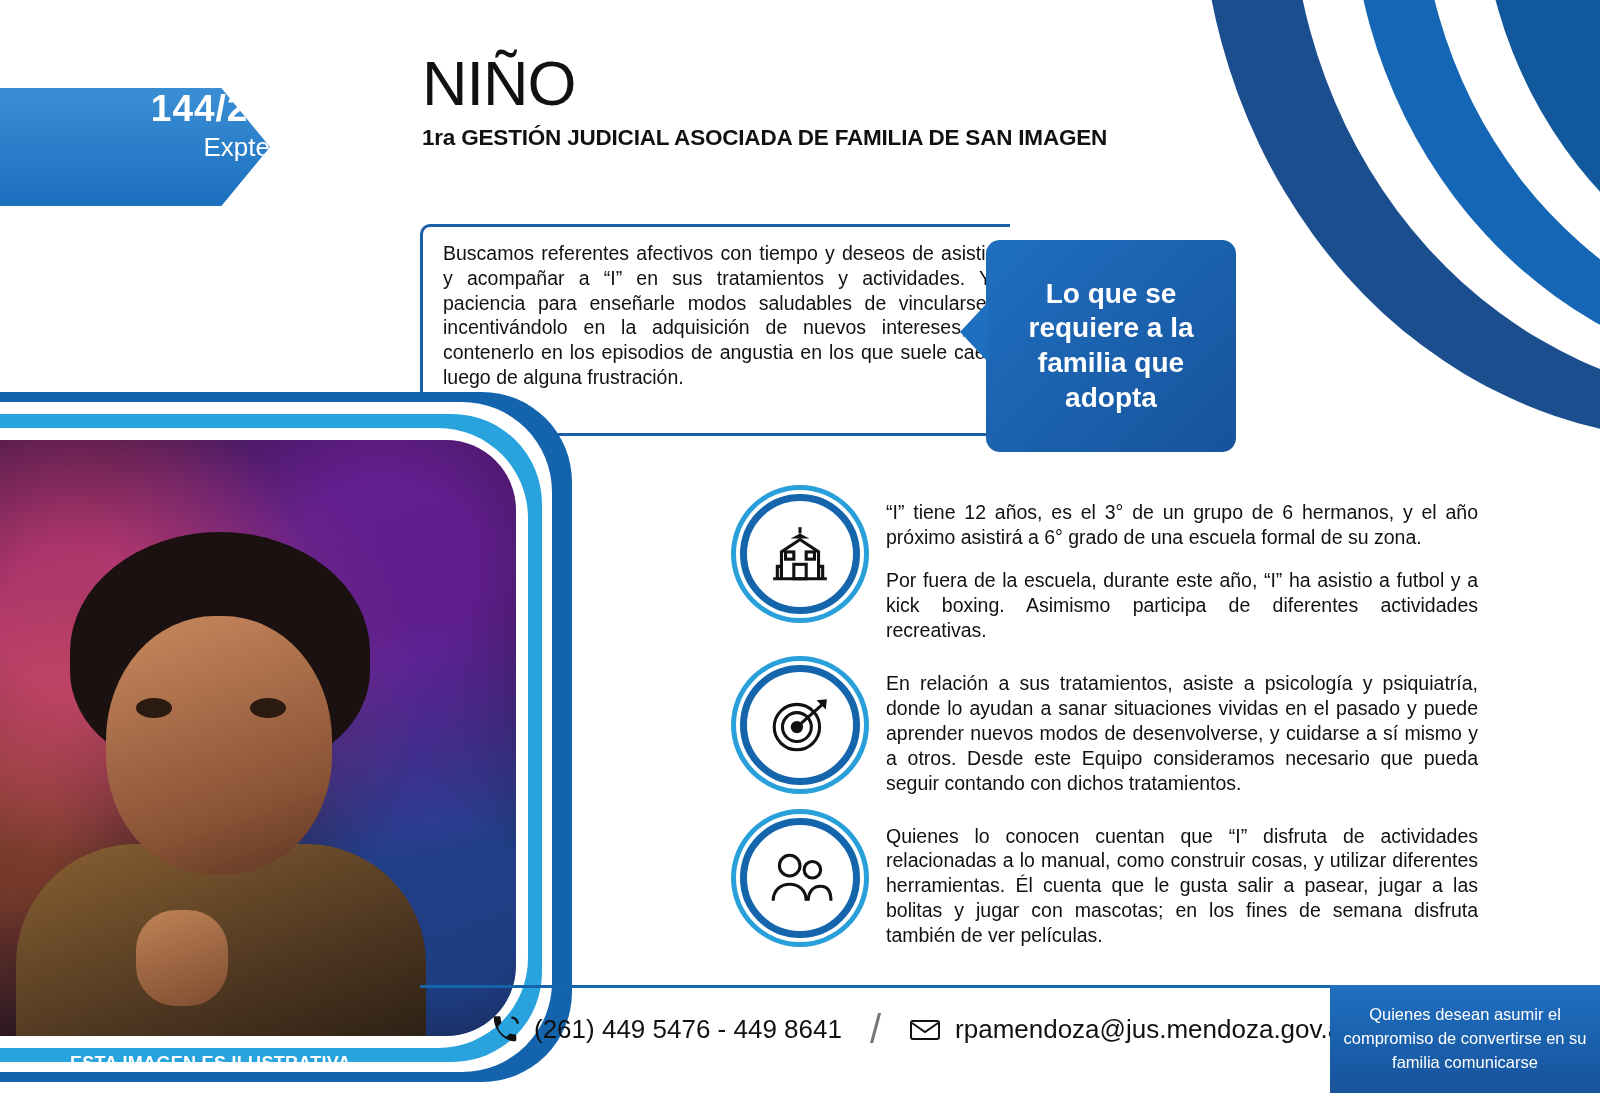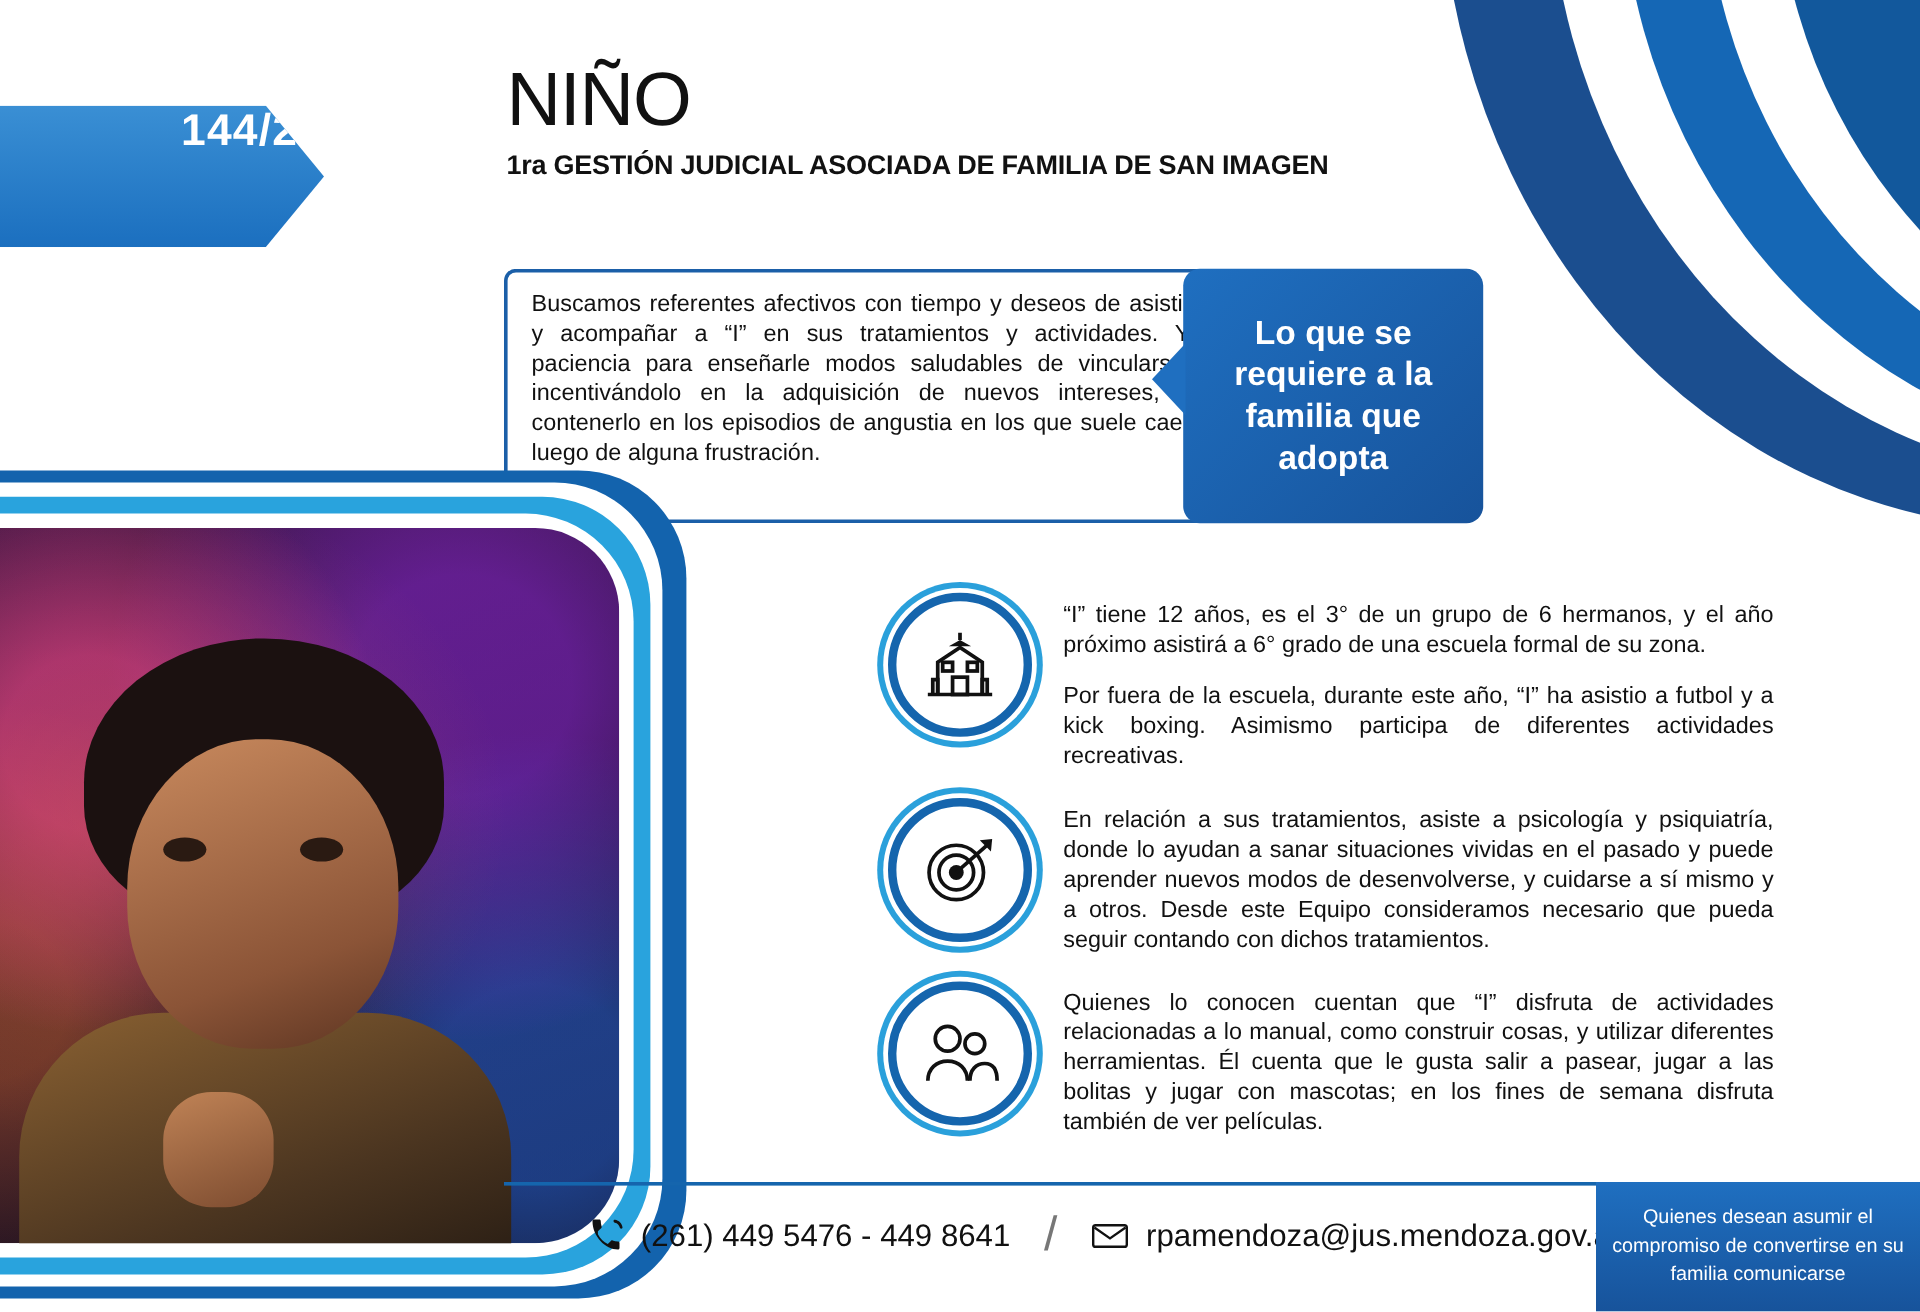--- a/index.html
+++ b/index.html
@@ -40,21 +40,21 @@
   
   .req-wrap { position: absolute; left: 420px; top: 224px; width: 816px; height: 212px; }
   .req-text-box {
     position: absolute; left: 0; top: 0; width: 590px; height: 212px;
     border: 3px solid #1b5fa8; border-right: none;
     background: #fff; border-radius: 10px 0 0 10px;
     padding: 14px 18px 10px 20px;
     font-size: 19.5px; line-height: 1.27; text-align: justify; color: #111;
   }
   .req-blue {
-    position: absolute; left: 566px; top: 0; width: 250px; height: 212px;
+    position: absolute; left: 566px; top: 16px; width: 250px; height: 212px;
     background: linear-gradient(135deg, #1f6fc0 0%, #17539b 100%);
     border-radius: 14px;
     color: #fff; font-weight: bold; font-size: 28px; line-height: 1.24;
     display: flex; align-items: center; justify-content: center; text-align: center;
     padding: 0 14px;
   }
   .req-blue::before {
     content: ""; position: absolute; left: -26px; top: 62px;
     border-top: 30px solid transparent; border-bottom: 30px solid transparent;
     border-right: 28px solid #1f6fc0;
@@ -81,21 +81,21 @@
   .ph-hair { position: absolute; left: 150px; top: 92px; width: 300px; height: 240px; background: #1b1110; border-radius: 50% 50% 42% 42%; }
   .ph-face { position: absolute; left: 186px; top: 176px; width: 226px; height: 258px; background: linear-gradient(160deg,#c98a5e 0%,#8b5437 70%,#5d3522 100%); border-radius: 48% 48% 46% 46%; }
   .ph-eye { position: absolute; width: 36px; height: 20px; background: #2a1a12; border-radius: 50%; top: 258px; }
   .ph-eye.l { left: 216px; }
   .ph-eye.r { left: 330px; }
   .ph-body { position: absolute; left: 96px; top: 404px; width: 410px; height: 230px; background: linear-gradient(160deg,#8a6132 0%,#4b3520 60%,#241a12 100%); border-radius: 120px 120px 0 0; }
   .ph-hand { position: absolute; left: 216px; top: 470px; width: 92px; height: 96px; background: linear-gradient(160deg,#c08356 0%,#7d4c30 100%); border-radius: 40px; }
   .ph-glow { position: absolute; inset: 0; background: radial-gradient(ellipse at 30% 40%, rgba(255,140,60,0.22), rgba(0,0,0,0) 55%); }
   .photo-caption {
     position: absolute; left: 198px; bottom: 18px;
-    font-size: 10px; font-weight: bold; color: #fff; letter-spacing: 0.3px;
+    font-size: 18px; font-weight: bold; color: #fff; letter-spacing: 0.3px;
   }
 
   
   .icon-list { position: absolute; left: 740px; top: 494px; width: 740px; }
   .il-row { display: flex; align-items: flex-start; margin-bottom: 6px; }
   .il-icon {
     width: 120px; height: 120px; flex: 0 0 120px;
     border-radius: 50%;
     background: #fff;
     border: 7px solid #1565ad;
@@ -132,20 +132,21 @@
 <div class="swoosh-wrap">
   <div class="sw sw1"></div>
   <div class="sw sw2"></div>
   <div class="sw sw3"></div>
   <div class="sw sw4"></div>
   <div class="sw sw5"></div>
 </div>
 
 <div class="expte-badge">
   <div class="expte-num">144/21</div>
+  <div class="expte-lbl">Expte</div>
 </div>
 
 <div class="hdr">
   <div class="hdr-title">NIÑO</div>
   <div class="hdr-sub1">1ra GESTIÓN JUDICIAL ASOCIADA DE FAMILIA DE SAN IMAGEN</div>
 </div>
 
 <div class="req-wrap">
   <div class="req-text-box"> Buscamos referentes afectivos  con tiempo y deseos de asistir y acompañar a “I” en sus tratamientos y actividades. Y paciencia para enseñarle modos saludables de vincularse, incentivándolo en la adquisición de nuevos intereses, y contenerlo en los episodios de angustia en los que suele caer luego de alguna frustración.</div>
   <div class="req-blue">Lo que se requiere a la familia que adopta</div>

